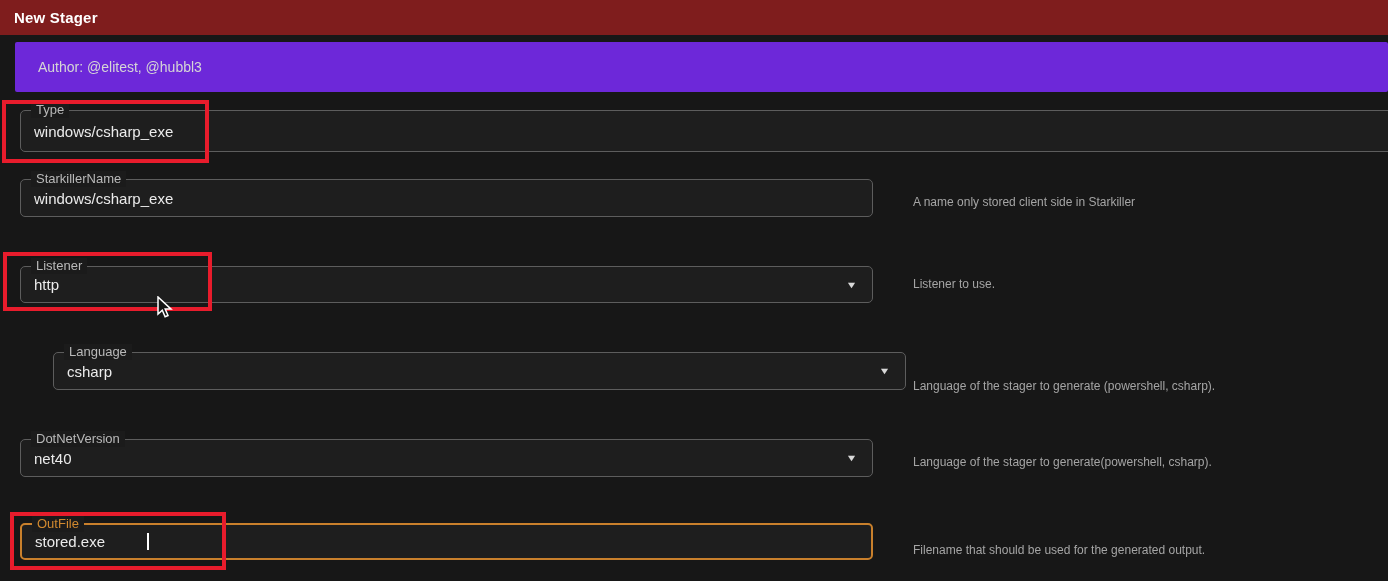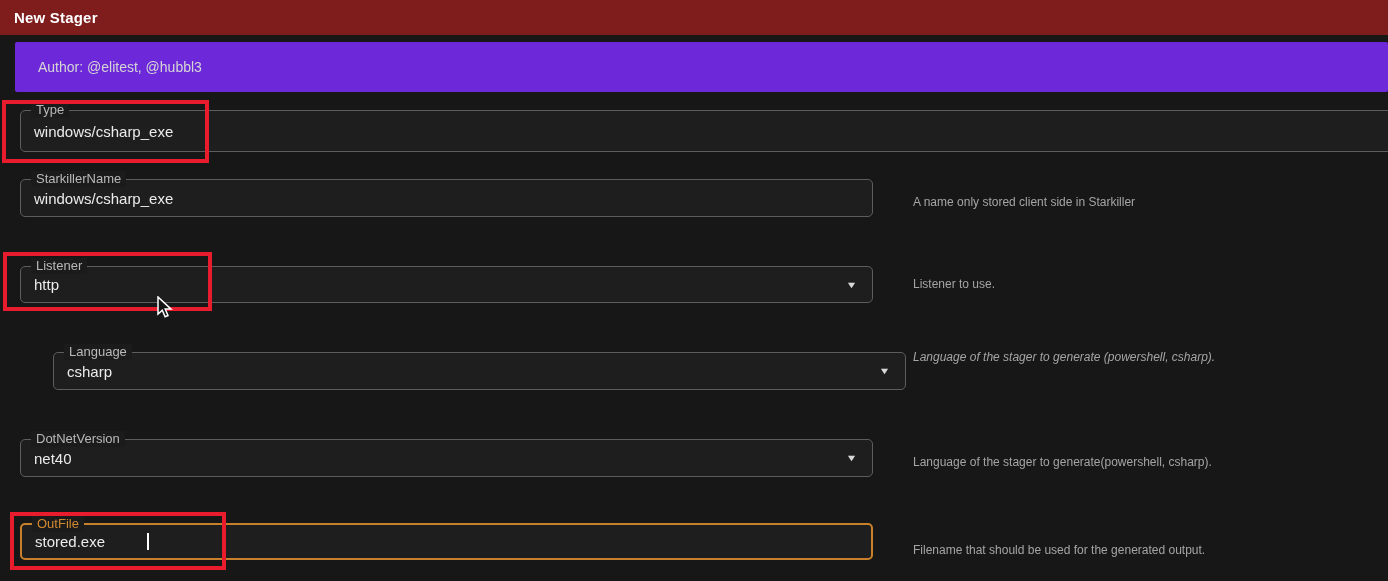--- a/index.html
+++ b/index.html
@@ -108,21 +108,21 @@
   <span class="field-value">http</span>
   <span class="caret-icon">▼</span>
 </div>
 <div class="helper" style="top:275px;">Listener to use.</div>
 
 <div class="field" style="left:20px; top:352px; width:853px; height:38px;margin-left:33px;">
   <span class="field-label">Language</span>
   <span class="field-value">csharp</span>
   <span class="caret-icon">▼</span>
 </div>
-<div class="helper" style="top:348px;font-style:italic;">Language of the stager to generate (powershell, csharp).</div>
+<div class="helper" style="top:377px;">Language of the stager to generate (powershell, csharp).</div>
 
 <div class="field" style="left:20px; top:439px; width:853px; height:38px;">
   <span class="field-label">DotNetVersion</span>
   <span class="field-value">net40</span>
   <span class="caret-icon">▼</span>
 </div>
 <div class="helper" style="top:453px;">Language of the stager to generate(powershell, csharp).</div>
 
 <div class="field focused" style="left:20px; top:523px; width:853px; height:37px;gap:40px;">
   <span class="field-label">OutFile</span>

